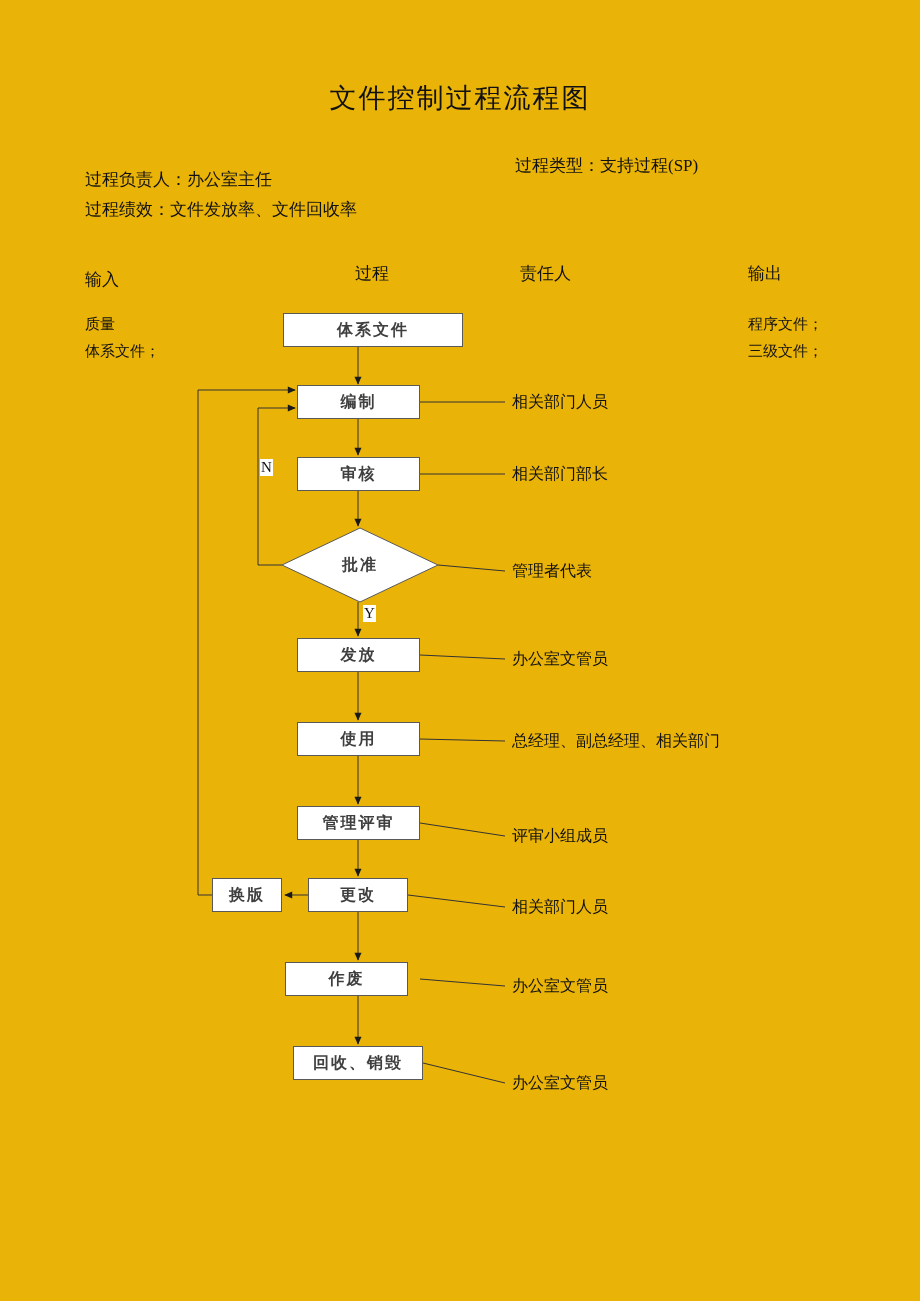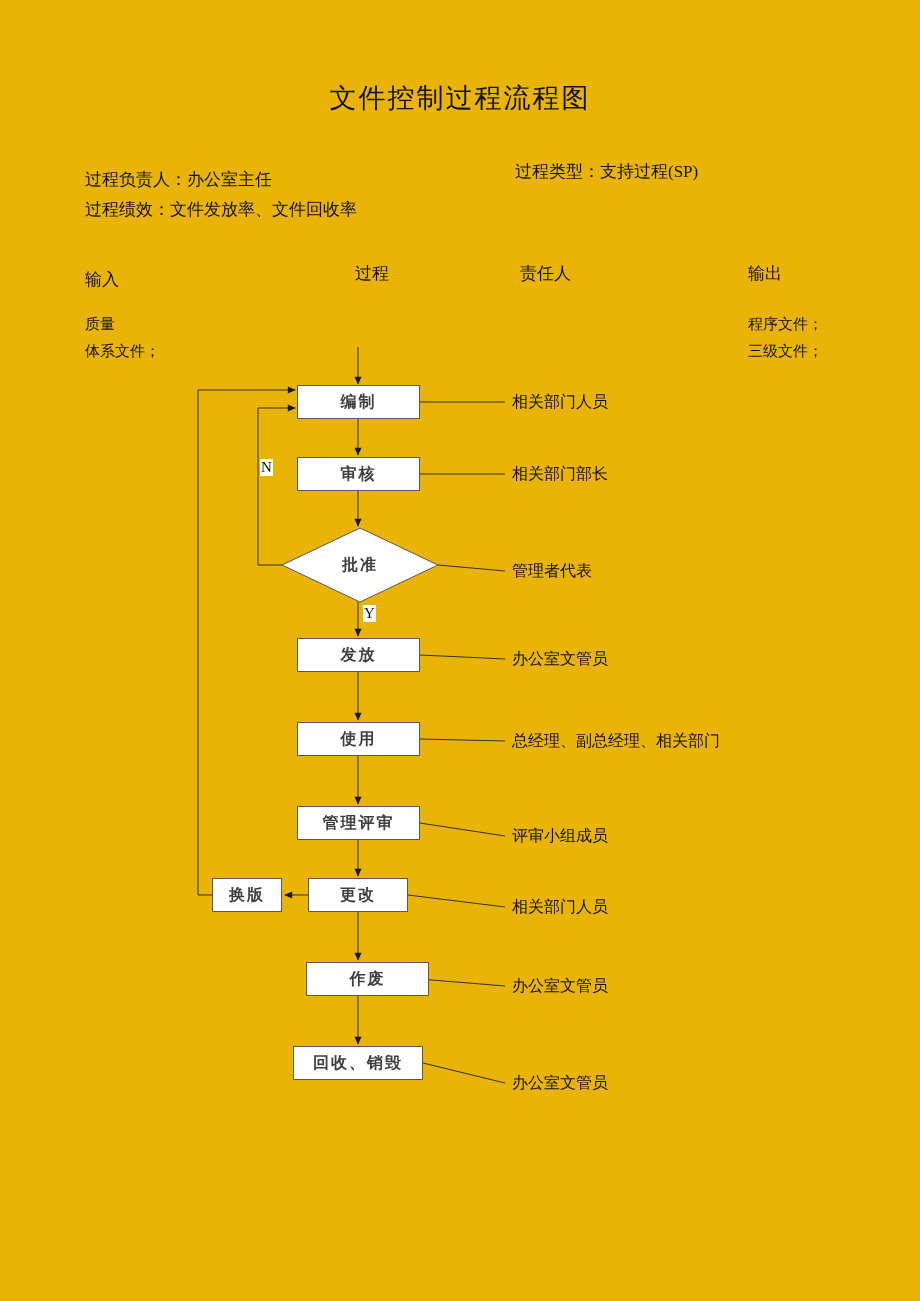--- a/index.html
+++ b/index.html
@@ -67,46 +67,47 @@
 
       <polygon points="360,528 438,565 360,602 282,565" fill="#ffffff" stroke="#595959"></polygon>
     </g>
   </svg>
 
   <h1 class="title">文件控制过程流程图</h1>
 
   <div class="meta" style="left:85px; top:168px;">
     <span>过程负责人：</span><span>办公室主任</span>
   </div>
-  <div class="meta" style="left:515px; top:160px;">
+  <div class="meta" style="left:515px; top:154px;">
     <span>过程类型：</span><span>支持过程(SP)</span>
   </div>
   <div class="meta" style="left:85px; top:198px;">
     <span>过程绩效：</span><span>文件发放率、文件回收率</span>
   </div>
 
   <div class="col-header" style="left:85px; top:268px;text-align:center;">输入</div>
   <div class="col-header" style="left:355px; top:262px;">过程</div>
   <div class="col-header" style="left:520px; top:262px;">责任人</div>
   <div class="col-header" style="left:748px; top:262px;">输出</div>
 
   <div class="io-item" style="left:85px; top:315px;">质量</div>
   <div class="io-item" style="left:85px; top:342px;">体系文件；</div>
   <div class="io-item" style="left:748px; top:315px;">程序文件；</div>
   <div class="io-item" style="left:748px; top:342px;">三级文件；</div>
 
+  <div class="node" style="left:283px; top:313px; width:180px;">体系文件</div>
   <div class="node" style="left:297px; top:385px; width:123px;">编制</div>
   <div class="node" style="left:297px; top:457px; width:123px;">审核</div>
   <div class="diamond-label">批准</div>
   <div class="node" style="left:297px; top:638px; width:123px;">发放</div>
   <div class="node" style="left:297px; top:722px; width:123px;">使用</div>
   <div class="node" style="left:297px; top:806px; width:123px;">管理评审</div>
   <div class="node" style="left:308px; top:878px; width:100px;text-align:center;">更改</div>
   <div class="node" style="left:212px; top:878px; width:70px;">换版</div>
-  <div class="node" style="left:306px; top:962px; width:123px;">作废</div>
+  <div class="node" style="left:285px; top:962px; width:123px;">作废</div>
   <div class="node" style="left:293px; top:1046px; width:130px;">回收、销毁</div>
 
   <div class="branch" style="left:260px; top:459px;">N</div>
   <div class="branch" style="left:363px; top:605px;">Y</div>
 
   <div class="resp" style="top:402px;">相关部门人员</div>
   <div class="resp" style="top:474px;">相关部门部长</div>
   <div class="resp" style="top:571px;">管理者代表</div>
   <div class="resp" style="top:659px;">办公室文管员</div>
   <div class="resp" style="top:741px;">总经理、副总经理、相关部门</div>

